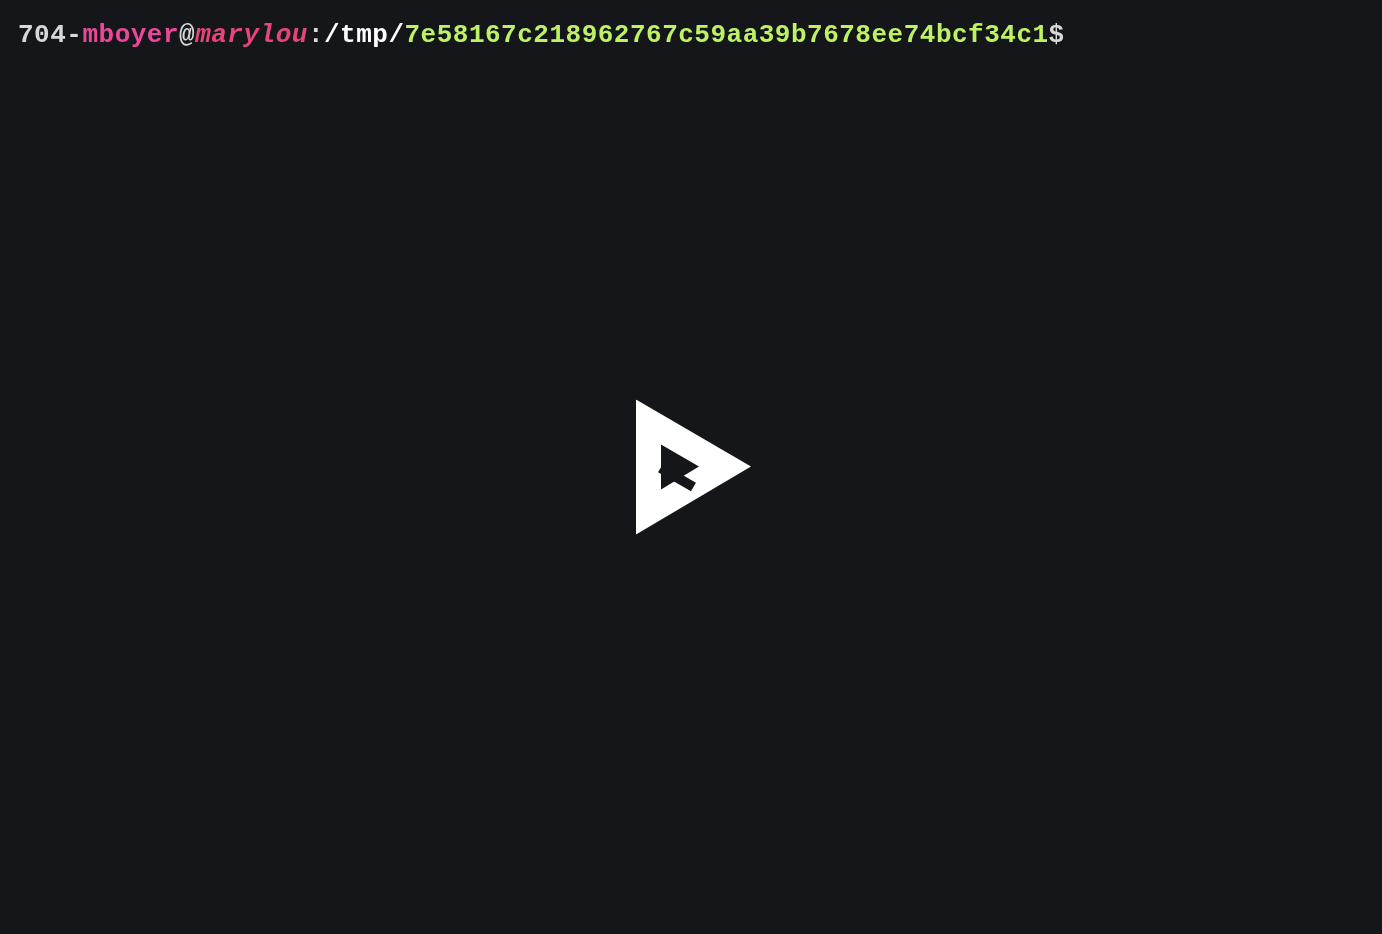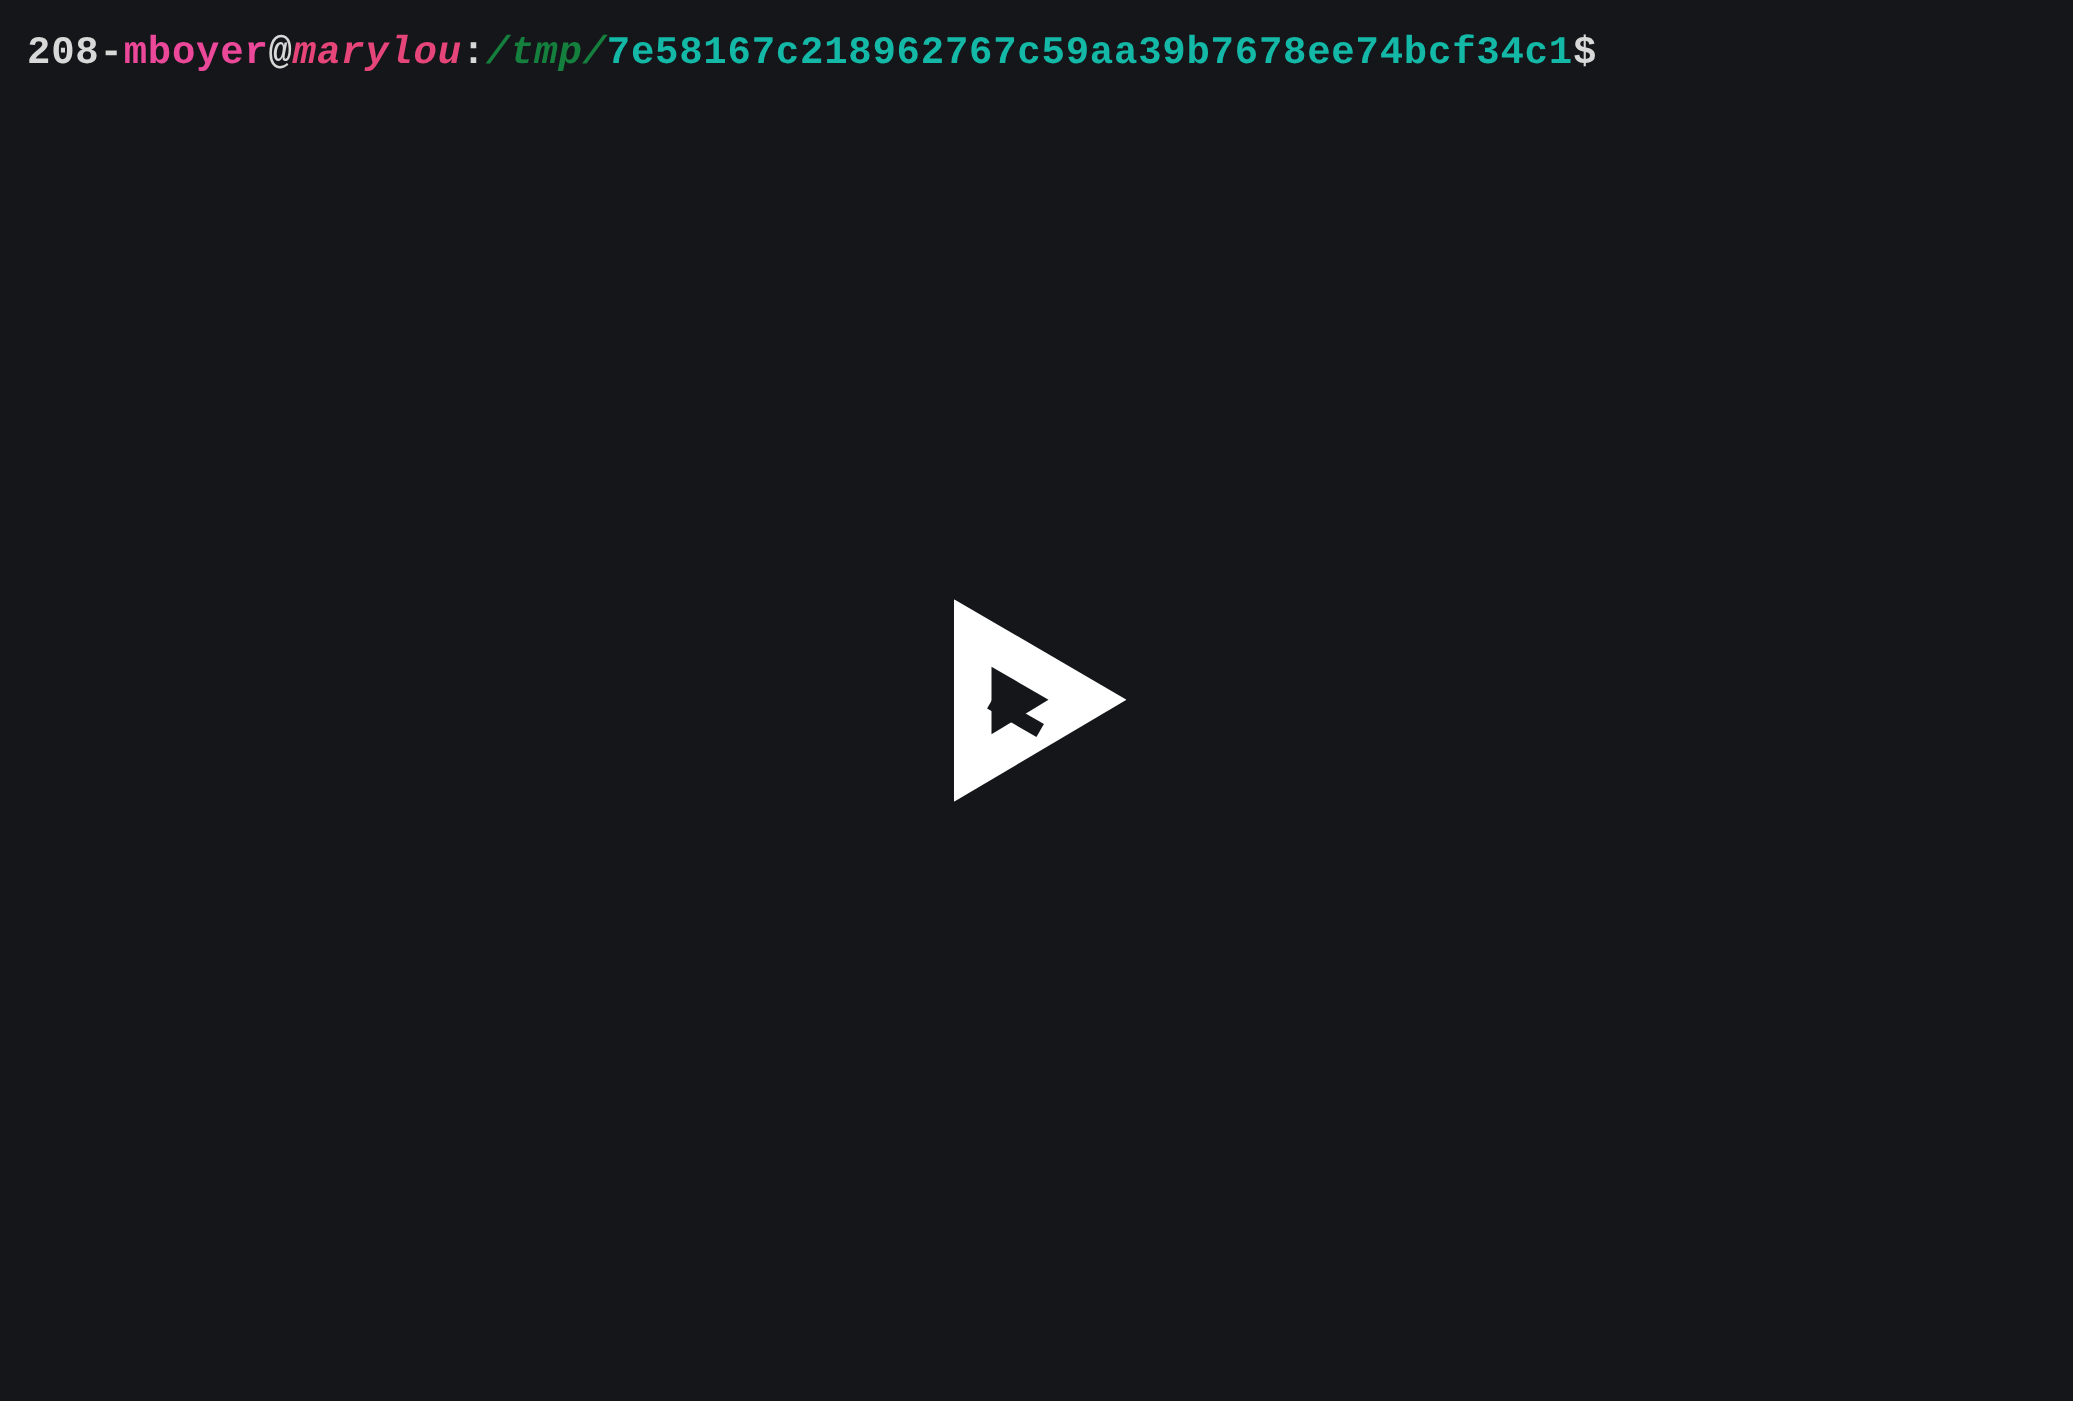--- a/index.html
+++ b/index.html
@@ -35,45 +35,44 @@
       color: #d8d8d8;
     }
     .prompt-host {
       color: #e6457a;
       font-style: italic;
     }
     .prompt-colon {
       color: #d8d8d8;
     }
     .prompt-path-prefix {
-      color: #15803d;
-      font-style: italic;
+      color: #ffffff;
     }
     .prompt-path-hash {
-      color: #14b8a6;
+      color: #bef264;
     }
     .prompt-dollar {
       color: #d8d8d8;
     }
     .play-button {
       position: absolute;
       left: 50%;
       top: 50%;
       transform: translate(-50%, -50%);
       cursor: pointer;
     }
     .play-button svg {
       display: block;
     }
   </style>
 </head>
 <body>
 
 <div class="terminal-line">
-  <span class="prompt-number">208</span><span class="prompt-dash">-</span><span class="prompt-user">mboyer</span><span class="prompt-at">@</span><span class="prompt-host">marylou</span><span class="prompt-colon">:</span><span class="prompt-path-prefix">/tmp/</span><span class="prompt-path-hash">7e58167c218962767c59aa39b7678ee74bcf34c1</span><span class="prompt-dollar">$</span>
+  <span class="prompt-number">704</span><span class="prompt-dash">-</span><span class="prompt-user">mboyer</span><span class="prompt-at">@</span><span class="prompt-host">marylou</span><span class="prompt-colon">:</span><span class="prompt-path-prefix">/tmp/</span><span class="prompt-path-hash">7e58167c218962767c59aa39b7678ee74bcf34c1</span><span class="prompt-dollar">$</span>
 </div>
 
 <div class="play-button">
   <svg width="120" height="135" viewBox="0 0 120 135">
     <polygon points="5,0 120,67 5,135" fill="#ffffff"></polygon>
     <polygon points="30,45 68,67 30,90" fill="#14161a"></polygon>
     <rect x="27" y="73" width="38" height="10" fill="#14161a" transform="rotate(30 46 78)"></rect>
   </svg>
 </div>
 

